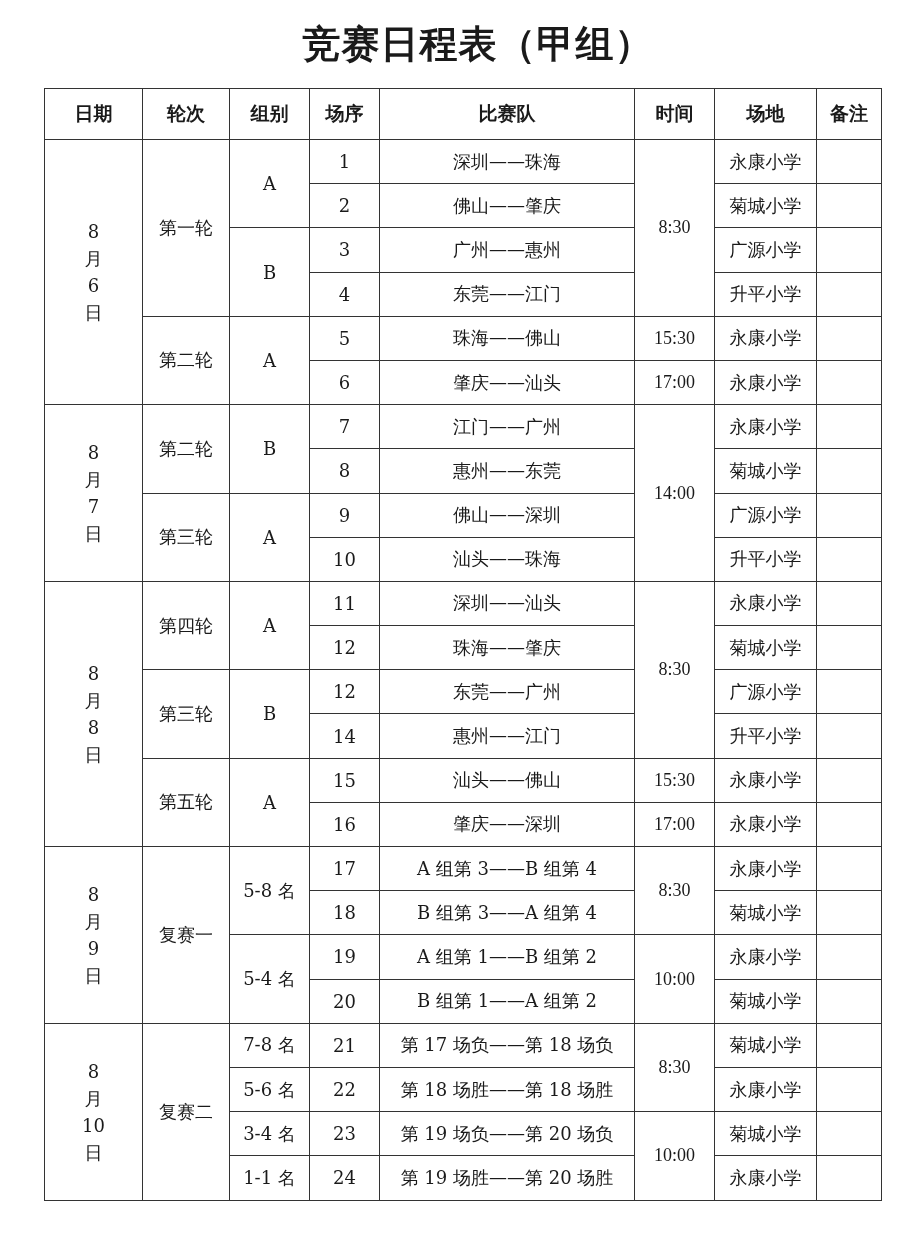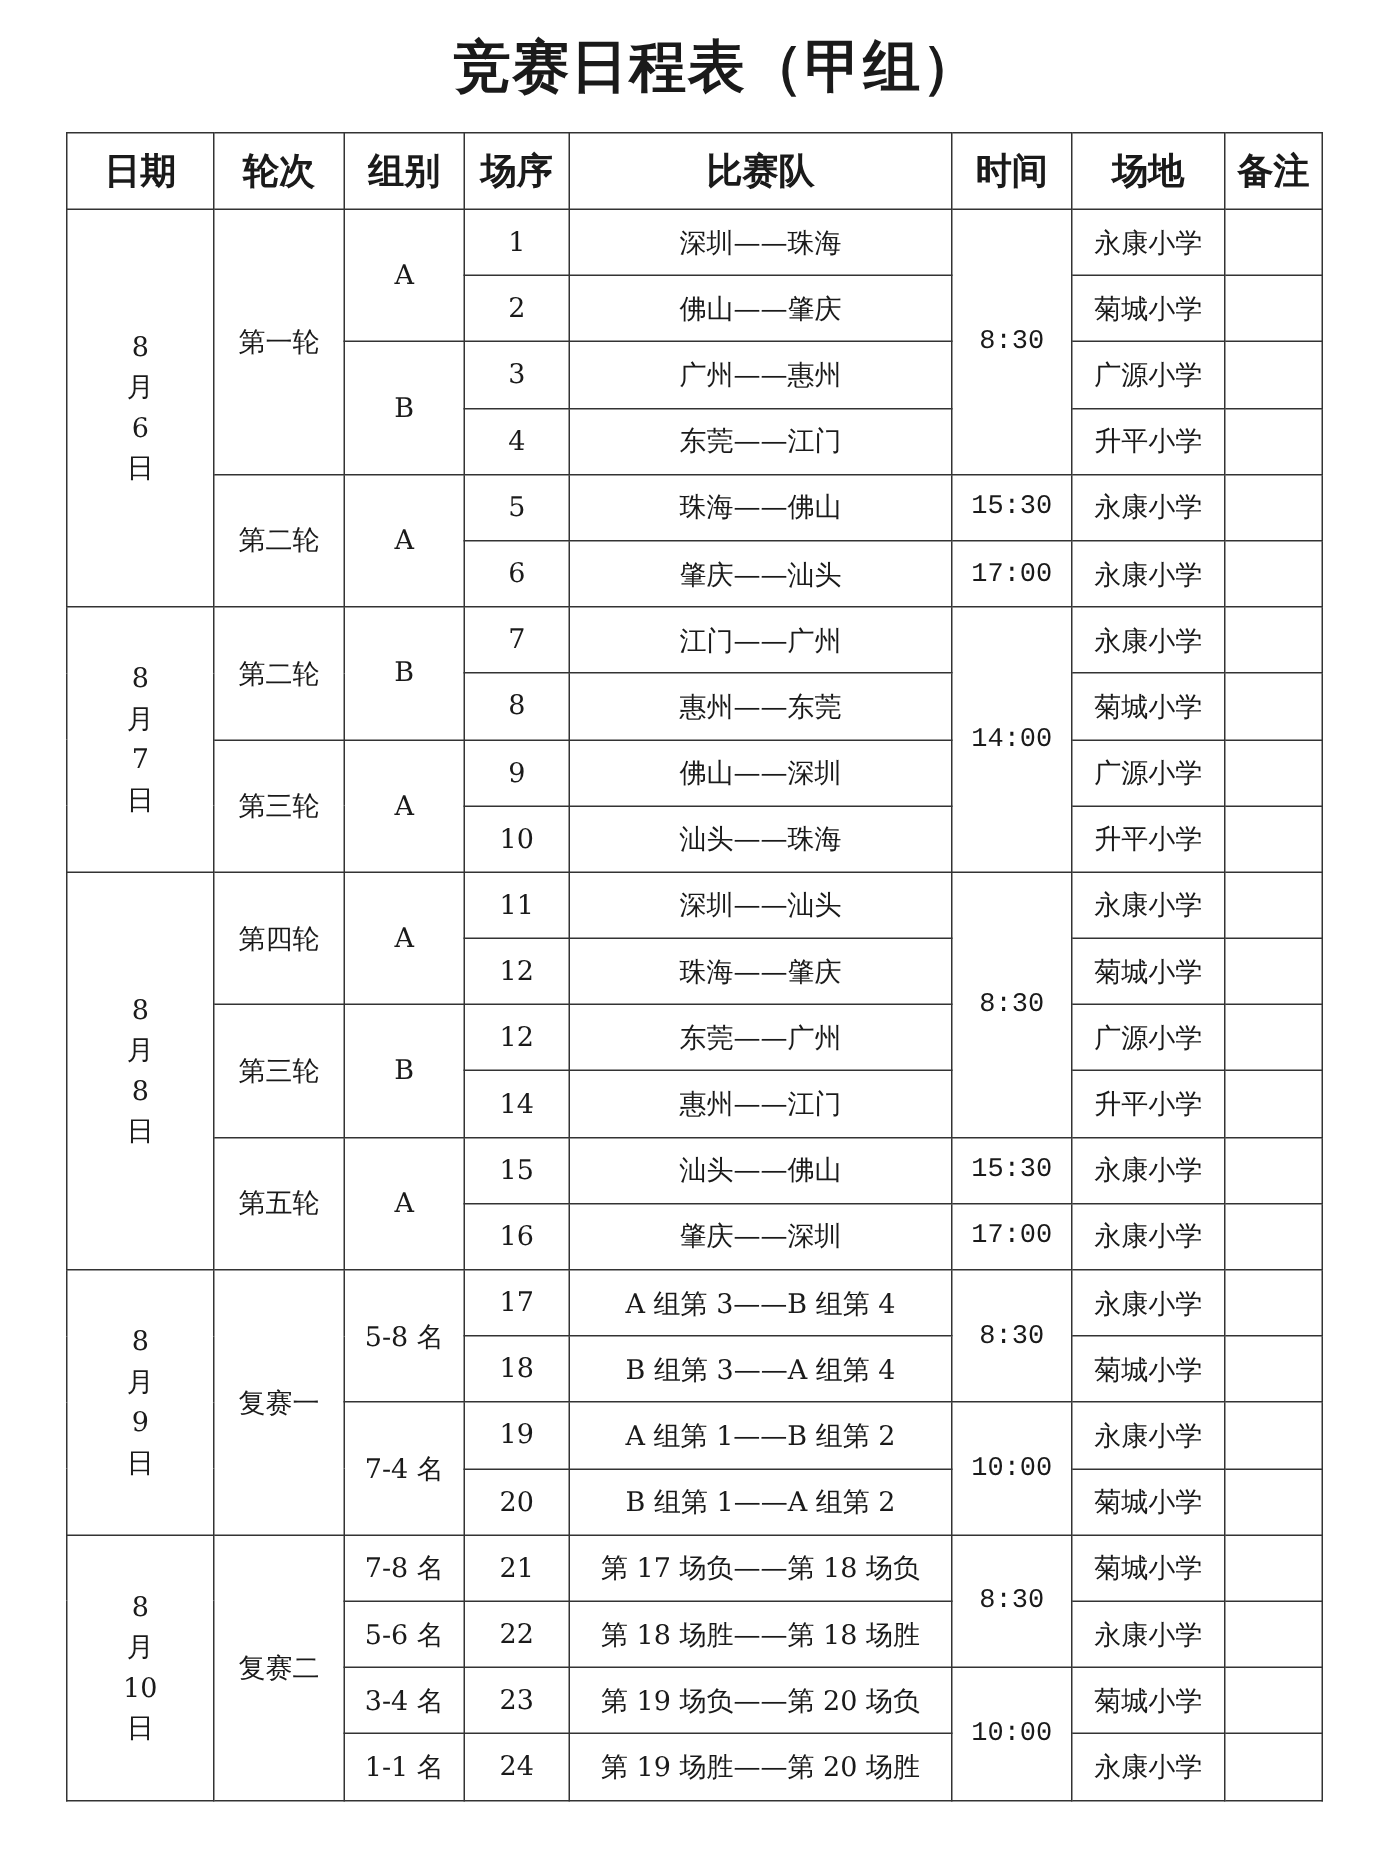--- a/index.html
+++ b/index.html
@@ -6,24 +6,24 @@
   body { width:918px; height:1236px; position:relative; overflow:hidden;
          font-family:"DejaVu Serif", "Liberation Serif", serif; color:#1a1a1a; }
   .title { position:absolute; left:0; top:18px; width:918px; text-align:center;
            font-family:"DejaVu Sans", "Liberation Sans", sans-serif; font-weight:bold;
            font-size:38px; letter-spacing:1px; line-height:52px;padding-left:19px; }
   table.schedule { position:absolute; left:44px; top:88px; border-collapse:collapse;
                    table-layout:fixed; width:837px; }
   table.schedule td, table.schedule th { border:1.5px solid #333; text-align:center;
                    vertical-align:middle; padding:0; font-size:18px; font-weight:normal; }
   table.schedule th { height:50px; font-family:Liberation Mono, monospace;
-                      font-weight:bold; font-size:24px; }
+                      font-weight:bold; font-size:19px; }
   table.schedule td { height:43.2px; }
   .datecell span { display:block; line-height:27px; }
-  .timecol { font-family:Liberation Mono, monospace; font-size:18px; }
+  .timecol { font-family:Liberation Serif, serif; font-size:18px; }
 </style>
 </head>
 <body>
 
 <div class="title">竞赛日程表（甲组）</div>
 
 <table class="schedule">
   <colgroup>
     <col style="width:98px">
       <col style="width:87px">
@@ -198,21 +198,21 @@
         <td>永康小学</td>
         <td></td>
       </tr>
       <tr>
         <td>18</td>
         <td>B 组第 3——A 组第 4</td>
         <td>菊城小学</td>
         <td></td>
       </tr>
       <tr>
-        <td rowspan="2">7-4 名</td>
+        <td rowspan="2">5-4 名</td>
         <td>19</td>
         <td>A 组第 1——B 组第 2</td>
         <td rowspan="2" class="timecol">10:00</td>
         <td>永康小学</td>
         <td></td>
       </tr>
       <tr>
         <td>20</td>
         <td>B 组第 1——A 组第 2</td>
         <td>菊城小学</td>

